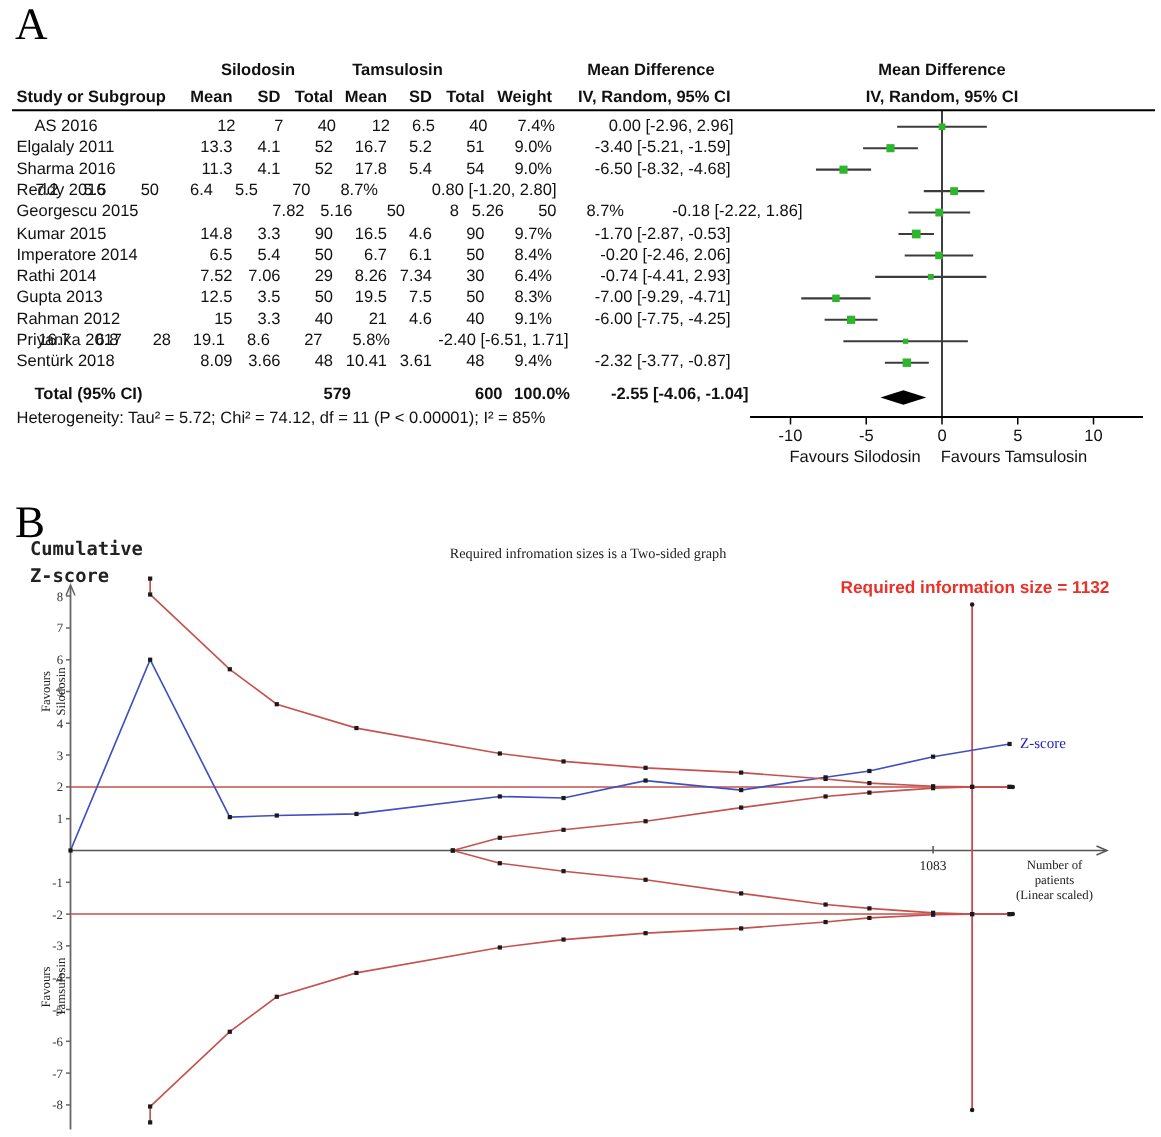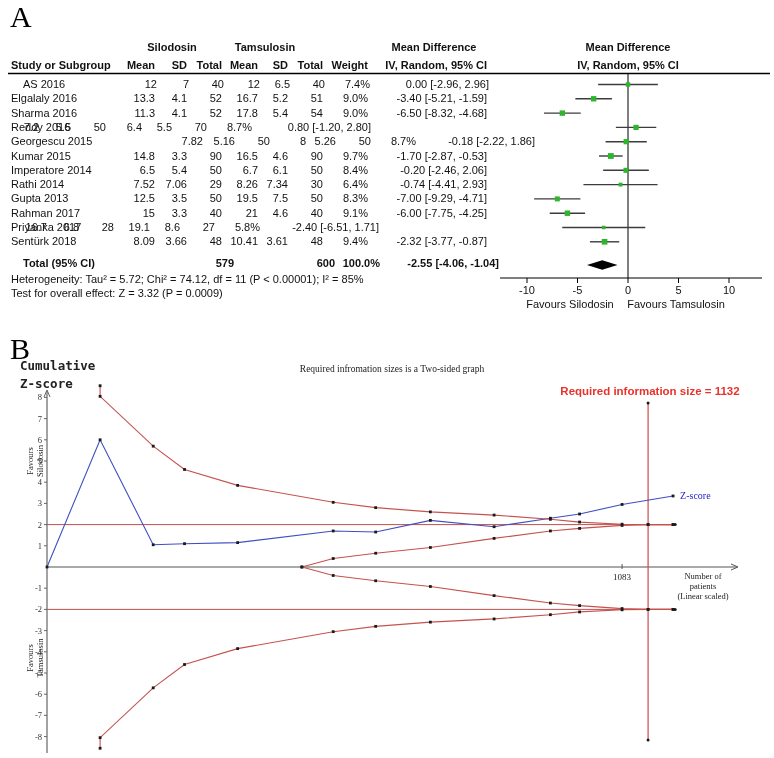--- a/index.html
+++ b/index.html
@@ -64,21 +64,21 @@
         <span class="cell c-m1 rt">12</span>
         <span class="cell c-sd1 rt">7</span>
         <span class="cell c-t1 rt">40</span>
         <span class="cell c-m2 rt">12</span>
         <span class="cell c-sd2 rt">6.5</span>
         <span class="cell c-t2 rt">40</span>
         <span class="cell c-w rt">7.4%</span>
         <span class="cell c-ci rt">0.00 [-2.96, 2.96]</span>
       </div>
       <div class="row-line ta" style="left: 0px; top: 92.3px; width: 774px;">
-        <span class="cell c-study">Elgalaly 2016</span>
+        <span class="cell c-study">Elgalaly 2011</span>
         <span class="cell c-m1 rt">13.3</span>
         <span class="cell c-sd1 rt">4.1</span>
         <span class="cell c-t1 rt">52</span>
         <span class="cell c-m2 rt">16.7</span>
         <span class="cell c-sd2 rt">5.2</span>
         <span class="cell c-t2 rt">51</span>
         <span class="cell c-w rt">9.0%</span>
         <span class="cell c-ci rt">-3.40 [-5.21, -1.59]</span>
       </div>
       <div class="row-line ta" style="left: 0px; top: 106.6px; width: 774px;">
@@ -152,21 +152,21 @@
         <span class="cell c-m1 rt">12.5</span>
         <span class="cell c-sd1 rt">3.5</span>
         <span class="cell c-t1 rt">50</span>
         <span class="cell c-m2 rt">19.5</span>
         <span class="cell c-sd2 rt">7.5</span>
         <span class="cell c-t2 rt">50</span>
         <span class="cell c-w rt">8.3%</span>
         <span class="cell c-ci rt">-7.00 [-9.29, -4.71]</span>
       </div>
       <div class="row-line ta" style="left: 0px; top: 206.7px; width: 774px;">
-        <span class="cell c-study">Rahman 2017</span>
+        <span class="cell c-study">Rahman 2012</span>
         <span class="cell c-m1 rt">15</span>
         <span class="cell c-sd1 rt">3.3</span>
         <span class="cell c-t1 rt">40</span>
         <span class="cell c-m2 rt">21</span>
         <span class="cell c-sd2 rt">4.6</span>
         <span class="cell c-t2 rt">40</span>
         <span class="cell c-w rt">9.1%</span>
         <span class="cell c-ci rt">-6.00 [-7.75, -4.25]</span>
       </div>
       <div class="row-line ta" style="left: 0px; top: 221px; width: 666px;">
@@ -194,21 +194,20 @@
       <div class="row-line ta bold" style="left: 12px; top: 257px; width: 774px;">
         <span class="cell c-study">Total (95% CI)</span>
         <span class="cell c-t1 rt">579</span>
         <span class="cell c-t2 rt">600</span>
         <span class="cell c-w rt">100.0%</span>
         <span class="cell c-ci rt">-2.55 [-4.06, -1.04]</span>
       </div>
     </div>
 
   <div class="abs ta" style="left:11px;top:273px;width:480px;">Heterogeneity: Tau² = 5.72; Chi² = 74.12, df = 11 (P &lt; 0.00001); I² = 85%</div>
-  <div class="abs ta" style="left:11px;top:287px;width:480px;">Test for overall effect: Z = 3.32 (P = 0.0009)</div>
 
   <svg id="forestSvg" width="774" height="330" style="top:0;">
       <line x1="8" y1="73.5" x2="770" y2="73.5" stroke="#000" stroke-width="1.3"></line>
       <line x1="628" y1="74" x2="628" y2="278" stroke="#000" stroke-width="1"></line>
       <line x1="500" y1="278" x2="762" y2="278" stroke="#000" stroke-width="1.2"></line>
       <line x1="527" y1="278" x2="527" y2="283" stroke="#000" stroke-width="1"></line>
       <text x="527" y="294" text-anchor="middle" font-size="11" fill="#111" class="sans-t">-10</text>
       <line x1="577.5" y1="278" x2="577.5" y2="283" stroke="#000" stroke-width="1"></line>
       <text x="577.5" y="294" text-anchor="middle" font-size="11" fill="#111" class="sans-t">-5</text>
       <line x1="628" y1="278" x2="628" y2="283" stroke="#000" stroke-width="1"></line>

